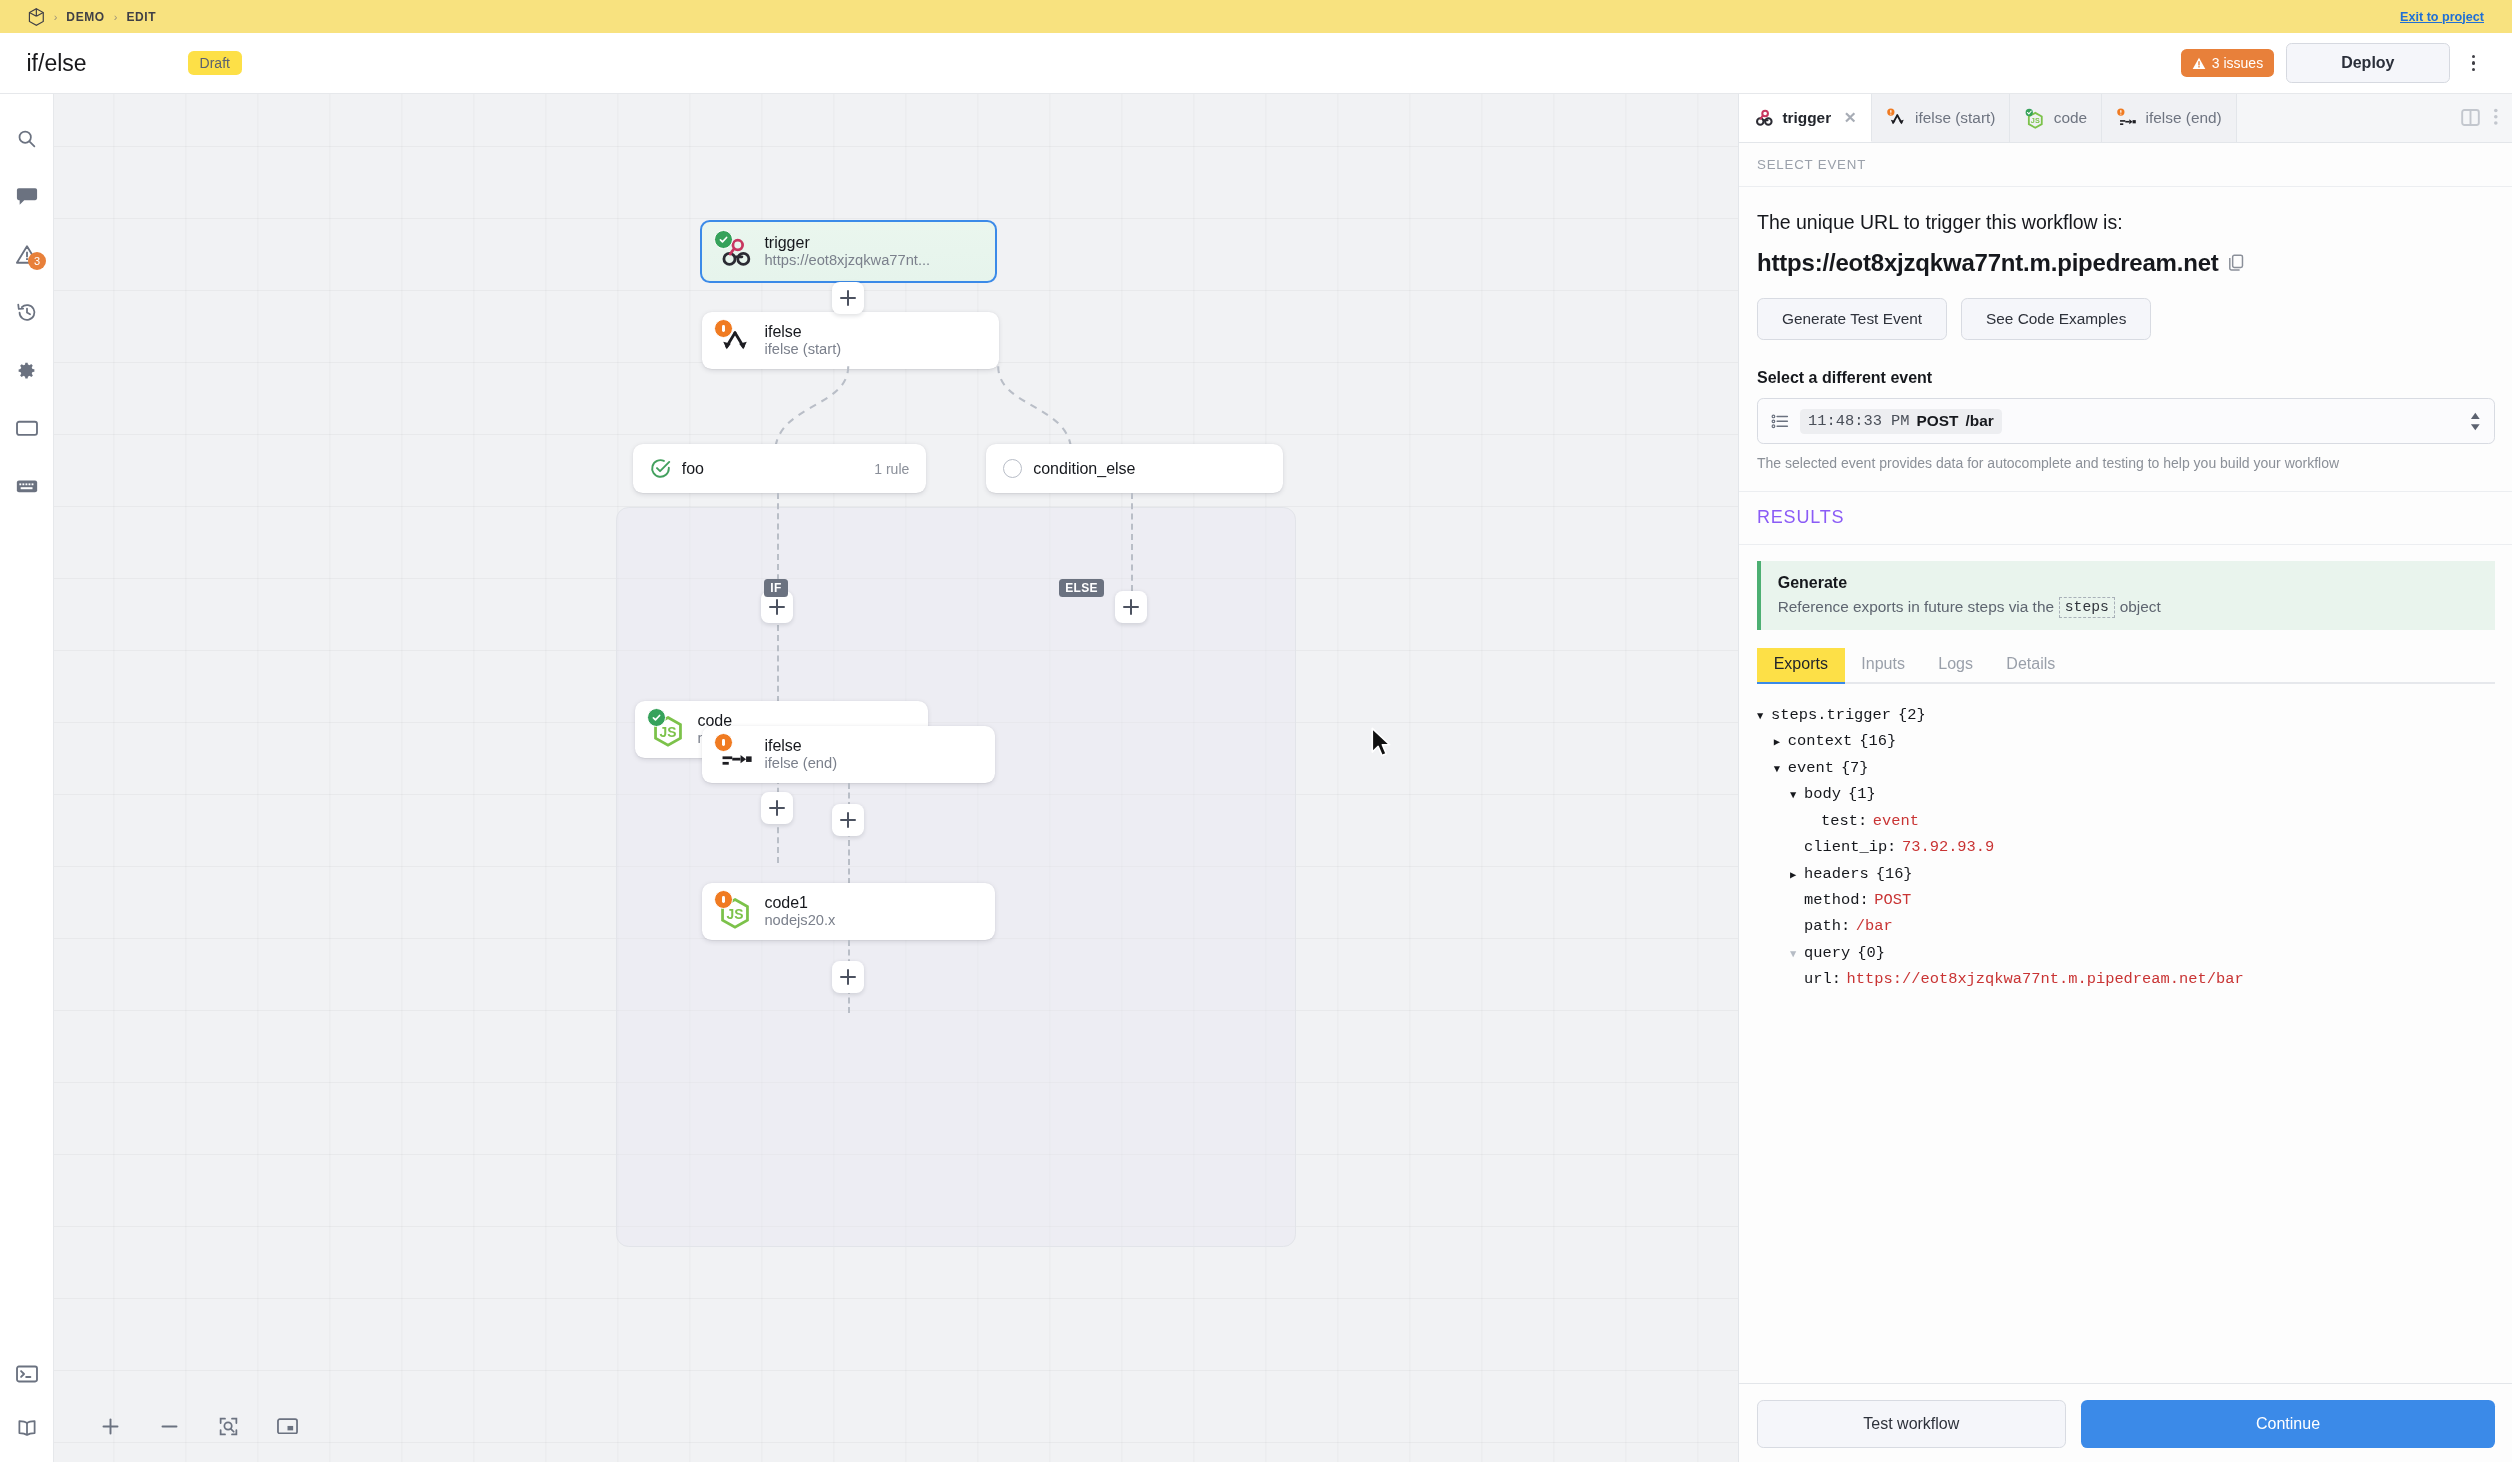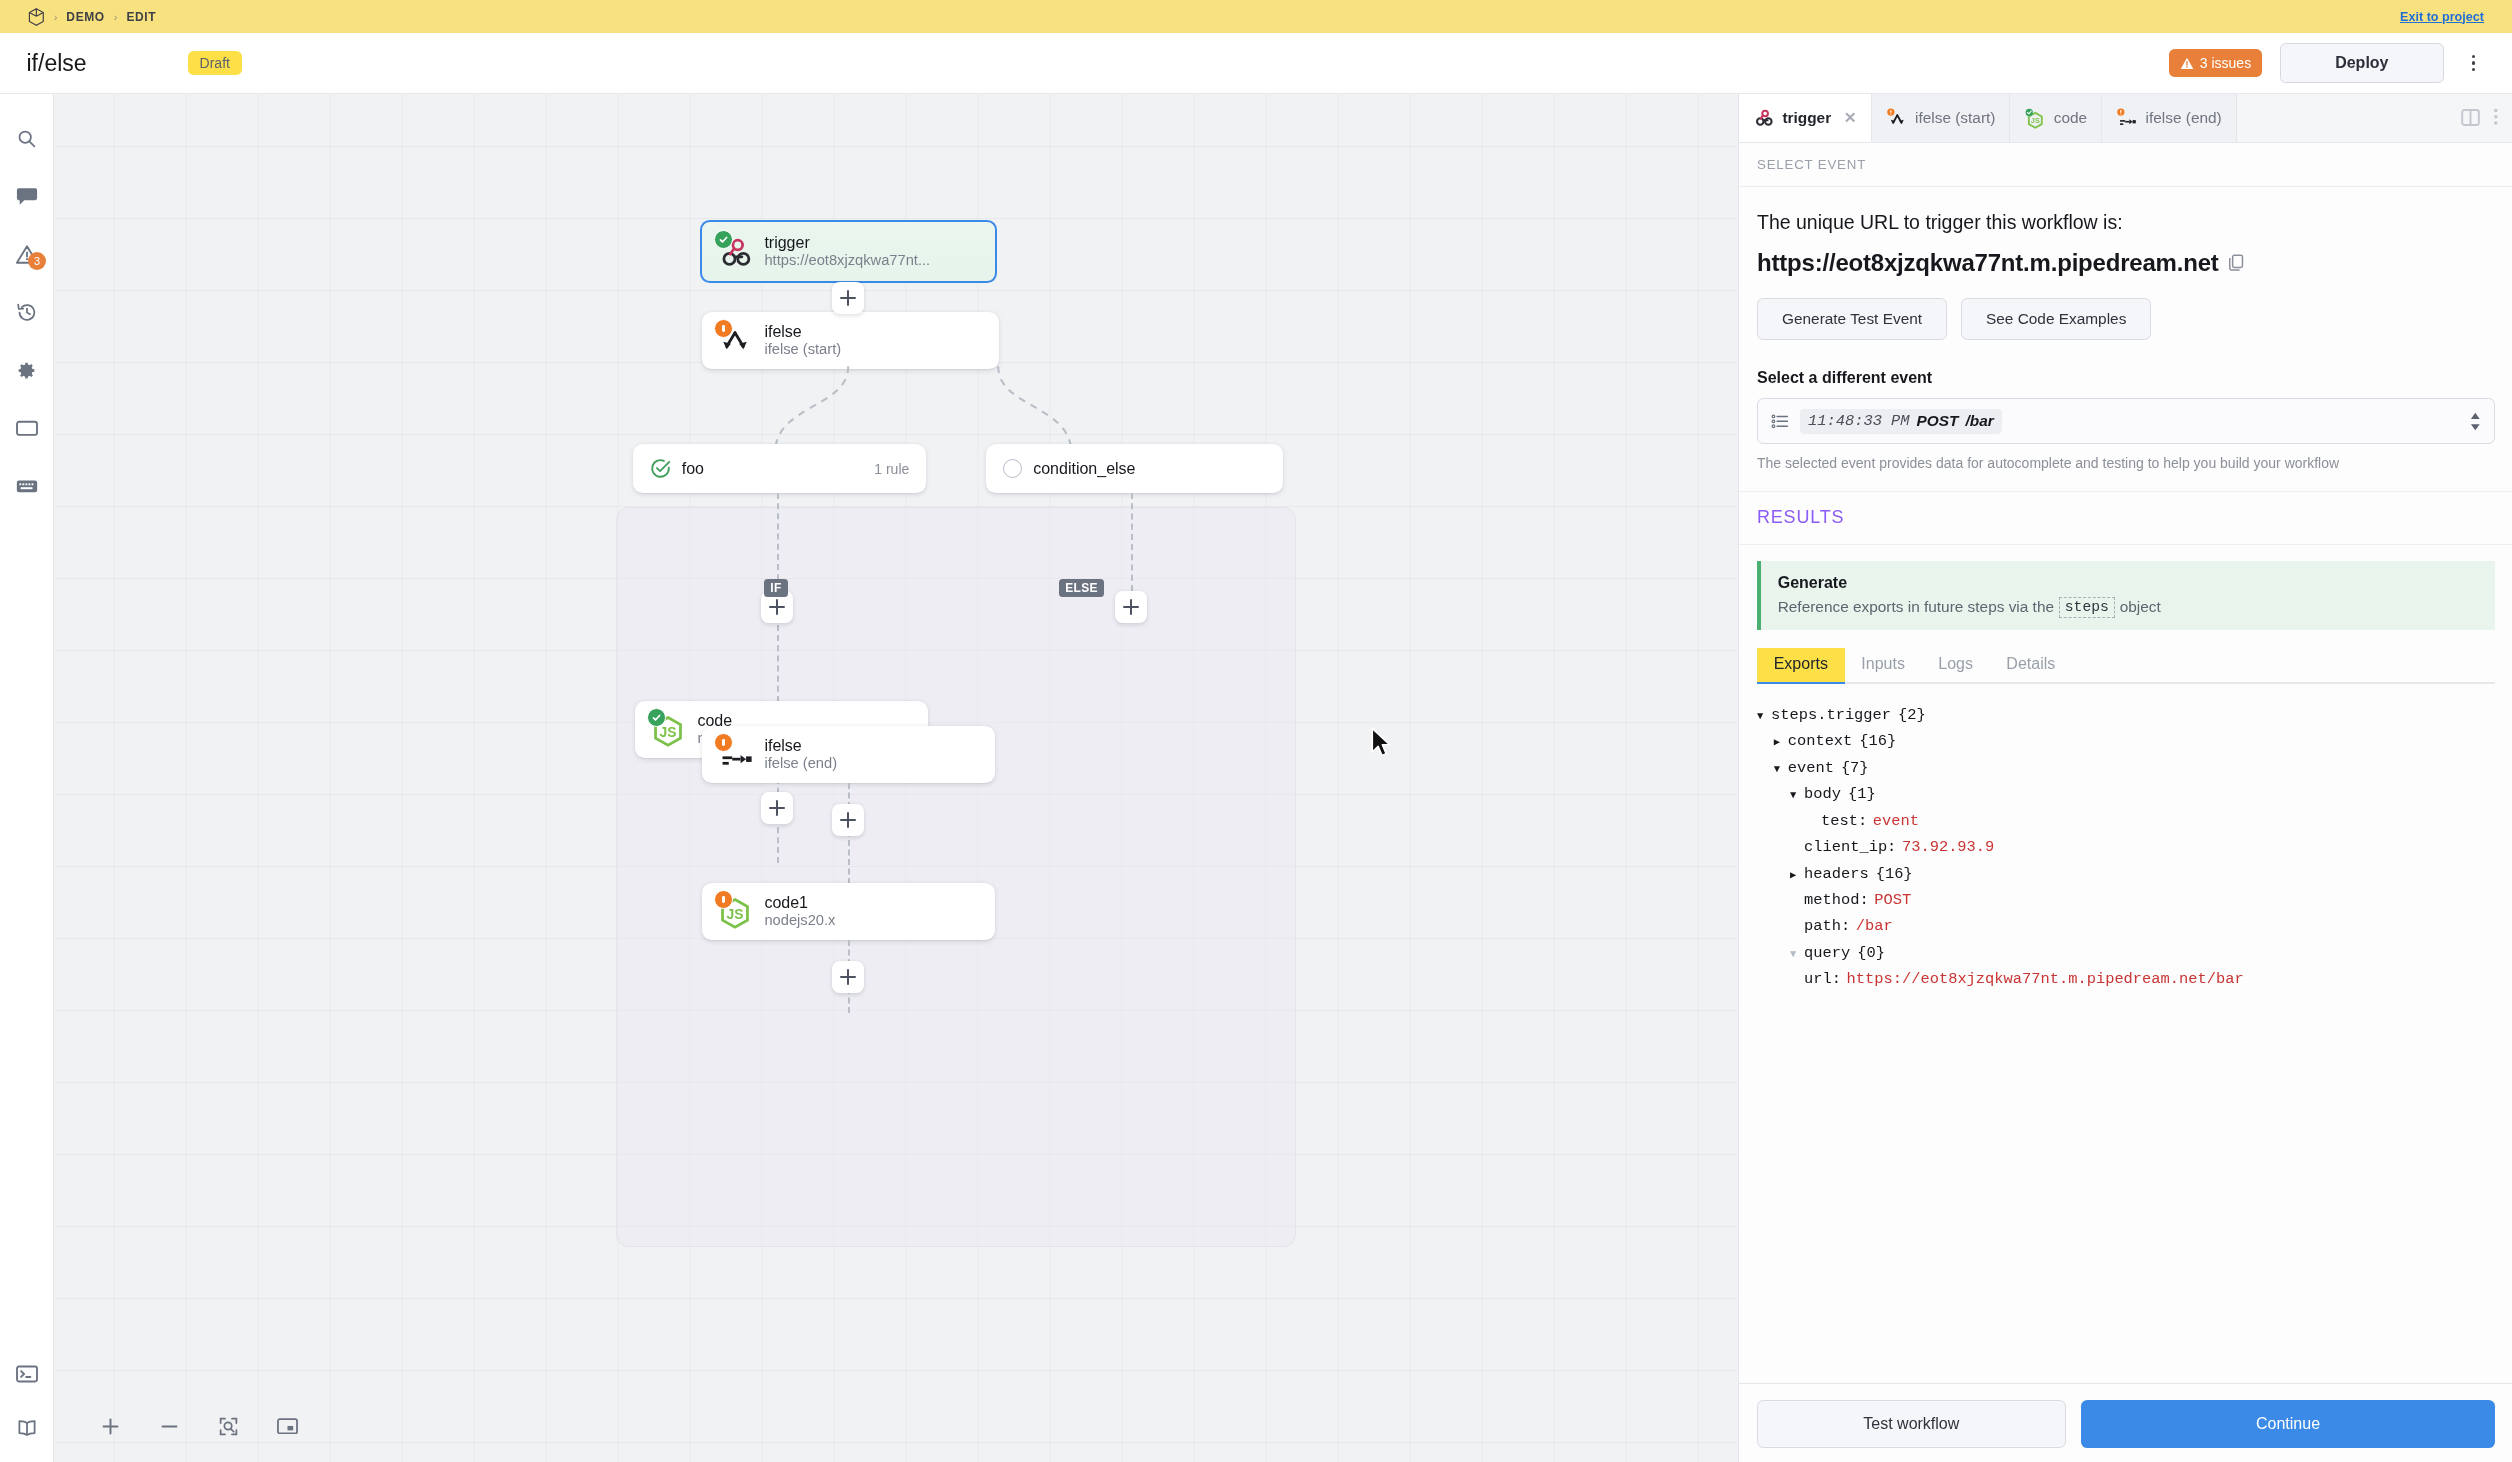--- a/index.html
+++ b/index.html
@@ -38,21 +38,21 @@
     display: flex; align-items: center;
     padding: 0 26.5px;
   }
   #wf-title { font-size: 23px; font-weight: 400; color: #18181b; }
   #wf-status {
     margin-left: 101px;
     font-size: 14px; color: #5b6170;
     background: #fde047; border-radius: 5.6px;
     padding: 4.2px 12px;
   }
-  #header .right { margin-left: auto; display: flex; align-items: center; gap: 18px; }
+  #header .right { margin-left: auto; display: flex; align-items: center; gap: 12px; }
   #issues-badge {
     background: #e8803a; color: #fff;
     border-radius: 5.6px; padding: 5.6px 11px;
     font-size: 14px; display: flex; align-items: center; gap: 6.3px;
     cursor: pointer;
   }
   #issues-badge .warn { width: 14px; height: 12.6px; display:block; }
   #deploy-btn {
     background: #f5f6fa; border: 0.7px solid #d6d9e0; border-radius: 5.6px;
     font-size: 16px; font-weight: 700; color: #2a2f3a;
@@ -229,21 +229,21 @@
   }
   #select-label { font-size: 16px; font-weight: 700; color: #16181d; margin-top: 29px; }
   #event-select {
     margin-top: 11px; height: 46px;
     border: 0.7px solid #d8dbe2; border-radius: 6.3px; background: #fbfbfd;
     display: flex; align-items: center; padding: 0 12.6px; gap: 11px; cursor: pointer;
   }
   #event-select .listicon { width: 18px; height: 16.7px; flex: 0 0 18px; }
   #event-chip {
     background: #edeef1; border-radius: 4.2px; padding: 3.5px 8.4px;
-    display: flex; align-items: flex-start; gap: 7px; font-style: italic;
+    display: flex; align-items: flex-start; gap: 7px;
   }
   #event-chip .time { font-family: "Liberation Mono", monospace; font-size: 15.4px; color: #4a4f59; }
   #event-chip .meth { font-size: 15.4px; font-weight: 700; color: #16181d; }
   #event-select .spin { margin-left: auto; display: flex; flex-direction: column; gap: 2.1px; }
   #select-help { font-size: 14px; color: #8b9098; margin-top: 11px; }
 
   #results-head {
     font-size: 18px; letter-spacing: 0.8px; color: #8b5cf6;
     padding: 15.4px 18px; border-top: 0.7px solid #eceef1; border-bottom: 0.7px solid #eceef1;
     margin-top: 19.5px;

